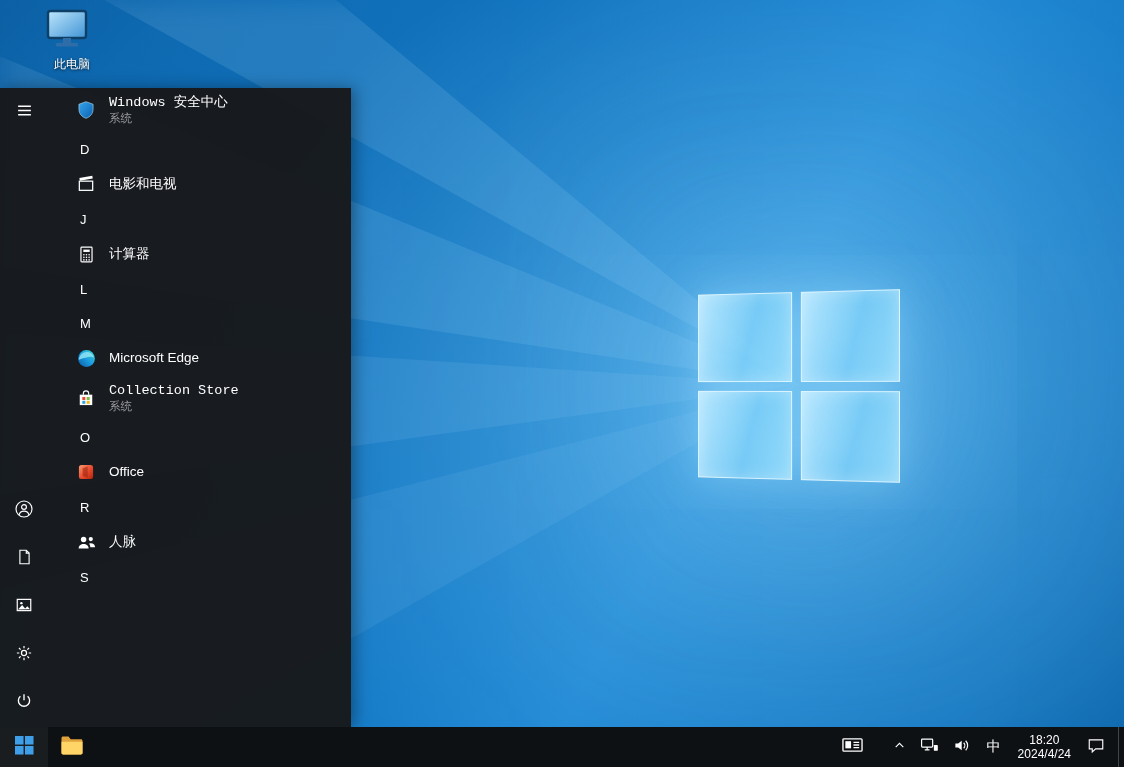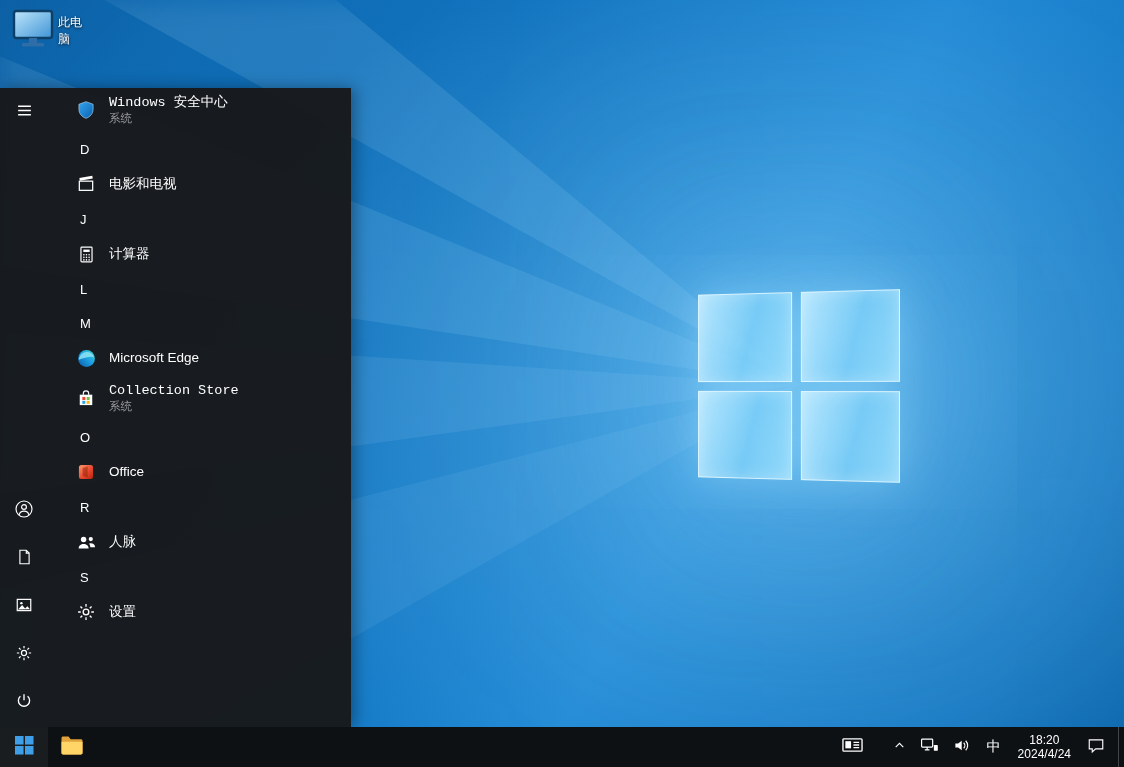--- a/index.html
+++ b/index.html
@@ -20,22 +20,22 @@
   .win-logo{ position:absolute; left:692px; top:292px; width:208px; height:188px;
     transform:perspective(850px) rotateY(-14deg); display:grid;
     grid-template-columns:1fr 1fr; grid-template-rows:1fr 1fr; gap:9px;
     filter:drop-shadow(0 0 20px rgba(150,220,255,.55)); }
   .pane{ background:linear-gradient(105deg, rgba(189,234,255,.93), rgba(122,206,248,.74) 55%, rgba(152,221,252,.88));
     border:1px solid rgba(232,249,255,.85); box-shadow:inset 0 0 16px rgba(255,255,255,.28); }
   .vignette{ position:absolute; inset:0; pointer-events:none;
     background:radial-gradient(1500px 1050px at 71% 50%, rgba(0,0,0,0) 55%, rgba(6,48,97,.38) 100%); }
 
   
-  .desktop-icon{ position:absolute; left:10px; top:8px; width:80px; display:flex; flex-direction:row;
-    align-items:center; gap:2px; cursor:default; }
+  .desktop-icon{ position:absolute; left:10px; top:8px; width:80px; display:flex; flex-direction:column;
+    align-items:flex-end; gap:2px; cursor:default; }
   .desktop-icon .lbl{ color:#fff; font-size:12px; text-shadow:0 1px 3px rgba(0,0,0,.85); }
 
   
   .start-menu{ position:absolute; left:0; top:88px; width:351px; height:639px;
     background:rgba(24,25,27,.97); color:#fff; display:flex; box-shadow:4px 0 14px rgba(0,0,0,.35); }
   .rail{ width:48px; display:flex; flex-direction:column; align-items:center; flex:0 0 48px; }
   .rail-btn{ width:48px; height:48px; display:flex; align-items:center; justify-content:center; }
   .rail-spacer{ flex:1; }
   .list{ flex:1; overflow:hidden; }
   .recent-header{ height:34px; display:flex; align-items:flex-end; padding:0 0 5px 22px; font-size:12px; color:#fff; }
@@ -285,31 +285,20 @@
             </g>
           </svg>
         </span>
         <span class="app-text">
             <span class="app-label">人脉</span>
           </span>
       </div>
 
       <div class="letter-row">S</div>
 
-      <div class="app-row">
-        <span class="app-ic">
-          <svg width="20" height="20" viewBox="0 0 24 24" fill="none" stroke="#fff" stroke-width="1.6">
-            <circle cx="12" cy="12" r="3.4"></circle>
-            <path d="M12 2.5v3.2M12 18.3v3.2M2.5 12h3.2M18.3 12h3.2M5.3 5.3l2.2 2.2M16.5 16.5l2.2 2.2M18.7 5.3l-2.2 2.2M7.5 16.5l-2.2 2.2"></path>
-          </svg>
-        </span>
-        <span class="app-text">
-            <span class="app-label">设置</span>
-          </span>
-      </div>
     </div>
   </div>
 
   <div class="taskbar">
     <div class="tb-btn start">
       <span>
         <svg width="19" height="19" viewBox="0 0 20 20" fill="#3f9ee8">
           <rect x="0" y="0" width="9" height="9"></rect>
             <rect x="10.5" y="0" width="9" height="9"></rect>
           <rect x="0" y="10.5" width="9" height="9"></rect>

